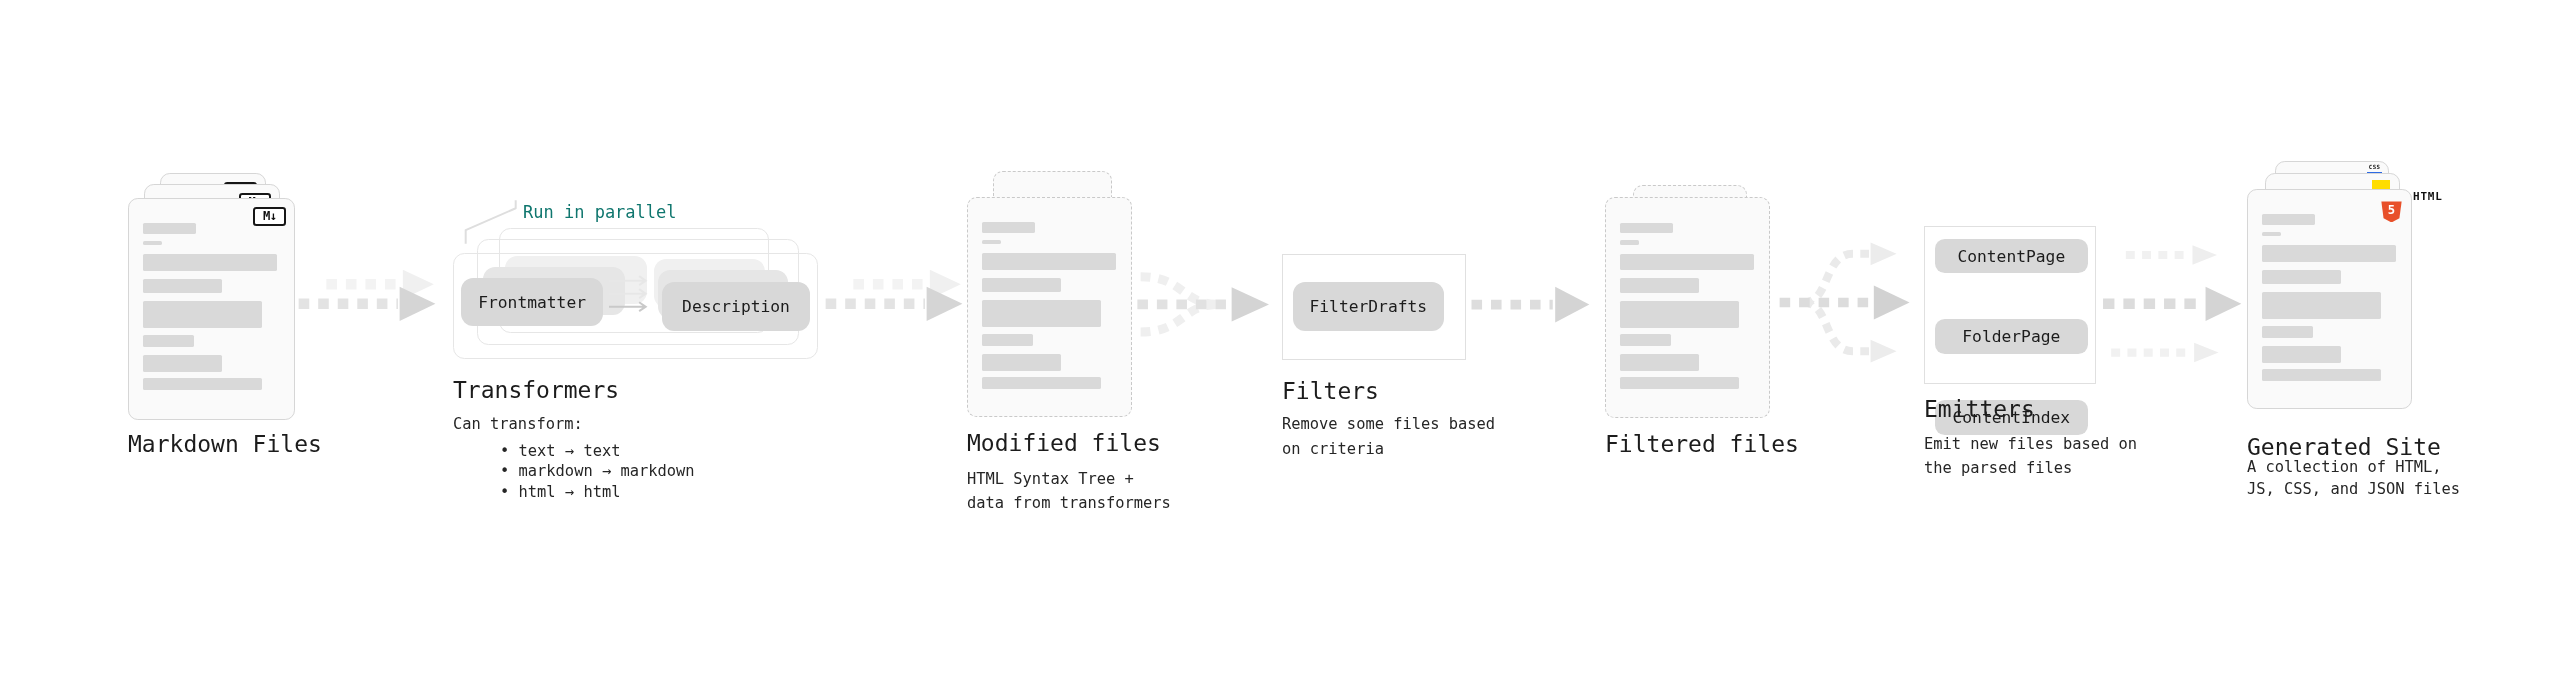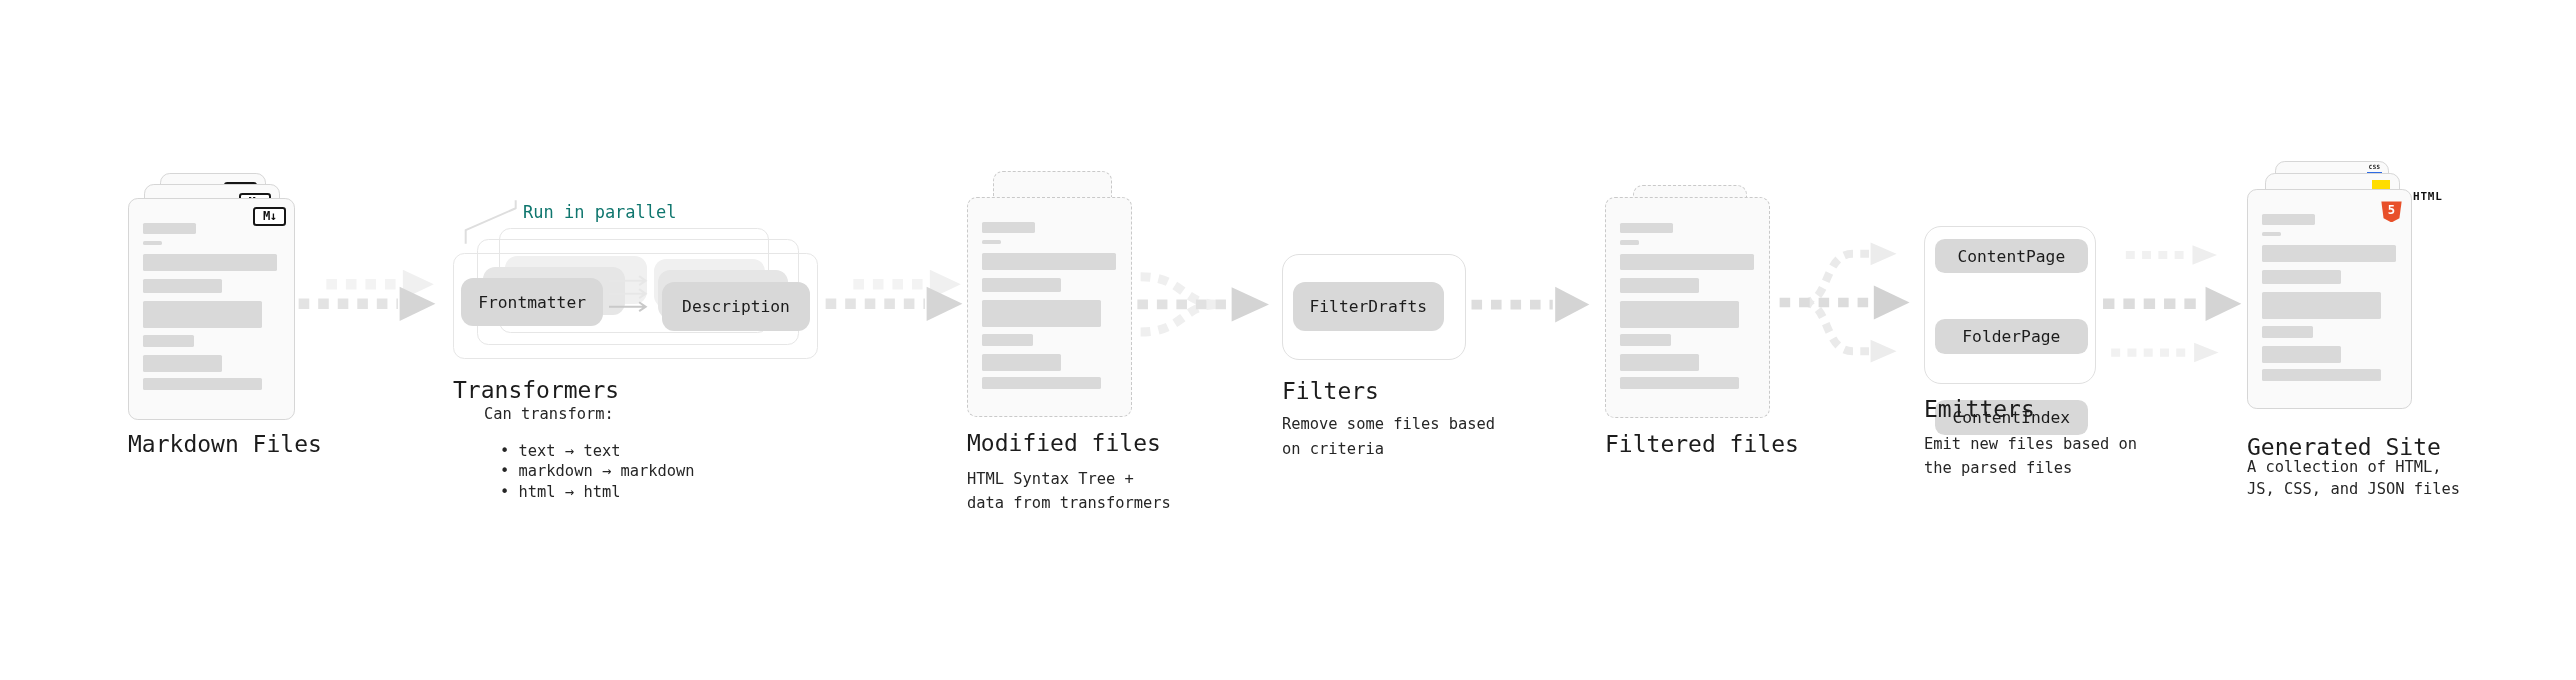--- a/index.html
+++ b/index.html
@@ -28,21 +28,21 @@
   .css-underline{width:14.6px;height:2.4px;margin-top:0.8px;background:var(--c-css,#2d6ae3);}
 
   
   .t-box{position:absolute;border:1.6px solid #e6e6e6;border-radius:11.4px;box-sizing:border-box;background:transparent;}
   .pill{position:absolute;background:#d8d8d8;border-radius:12.2px;box-sizing:border-box;
         display:flex;align-items:center;justify-content:center;font-size:16.3px;color:#1c1c1c;white-space:nowrap;}
   .pill.echo1{background:#e6e6e6;}
   .pill.echo2{background:#f0f0f0;}
 
   
-  .frame{position:absolute;border:1.6px solid #e0e0e0;border-radius:17px;box-sizing:border-box;background:#fff;}
+  .frame{position:absolute;border:1.6px solid #e0e0e0;border-radius:0;box-sizing:border-box;background:#fff;}
   .frame .pill{position:relative;}
 
   
   .stage-label{position:absolute;font-size:23px;line-height:24.4px;color:#1c1c1c;white-space:pre;}
   .stage-desc{position:absolute;font-size:15.4px;line-height:19.5px;color:#262626;white-space:pre;}
   .bullet-line{font-size:15.4px;line-height:20.3px;color:#262626;white-space:pre;margin-left:40px;}
   .annotation{position:absolute;font-size:17px;color:#0f766e;white-space:pre;}
 </style>
 </head>
 <body>
@@ -102,21 +102,21 @@
       </g>
     </svg>
   </div>
 
   <svg class="abs" style="left:460px;top:197px;" width="63" height="50" viewBox="0 0 78 62">
     <path d="M69,4 L69,14 L7,41 L7,58" fill="none" stroke="#dedede" stroke-width="2.5" stroke-linejoin="round"></path>
   </svg>
   <div class="annotation" style="left:523px;top:202px;">Run in parallel</div>
 
   <div class="stage-label" style="left:453px;top:378px;">Transformers</div>
-  <div class="stage-desc" style="left:453px;top:405px;margin-left:31px;">Can transform:</div>
+  <div class="stage-desc" style="left:453px;top:415px;">Can transform:</div>
   <div class="abs" style="left:460px;top:441px;">
     <div class="bullet-line">• text → text</div>
     <div class="bullet-line">• markdown → markdown</div>
     <div class="bullet-line">• html → html</div>
   </div>
 
   <svg class="abs" style="left:824px;top:268px;" width="145" height="57" viewBox="0 0 178 70">
     <line x1="36" y1="20" x2="128" y2="20" stroke="#f3f3f3" stroke-width="13" stroke-dasharray="13 11"></line>
     <polygon points="130,2 168,20 130,38" fill="#f0f0f0"></polygon>
     <line x1="2" y1="44" x2="124" y2="44" stroke="#e3e3e3" stroke-width="13" stroke-dasharray="13 11"></line>

